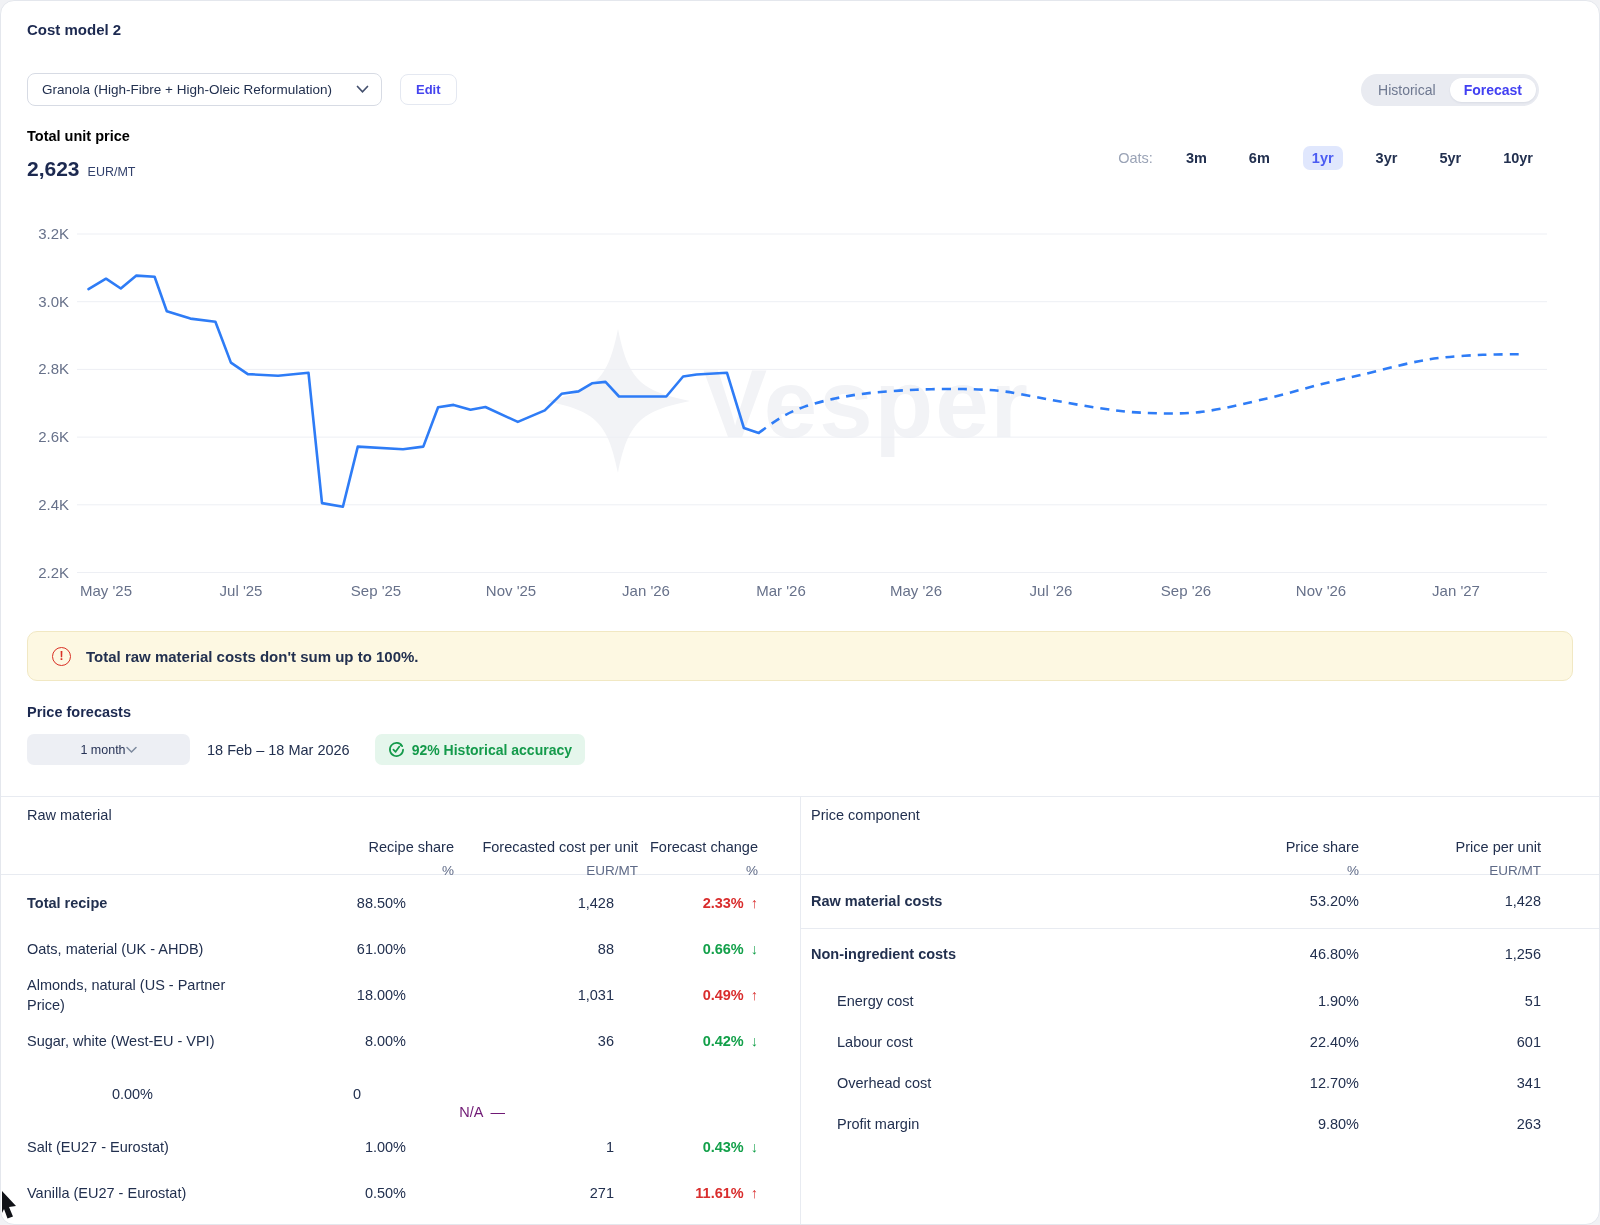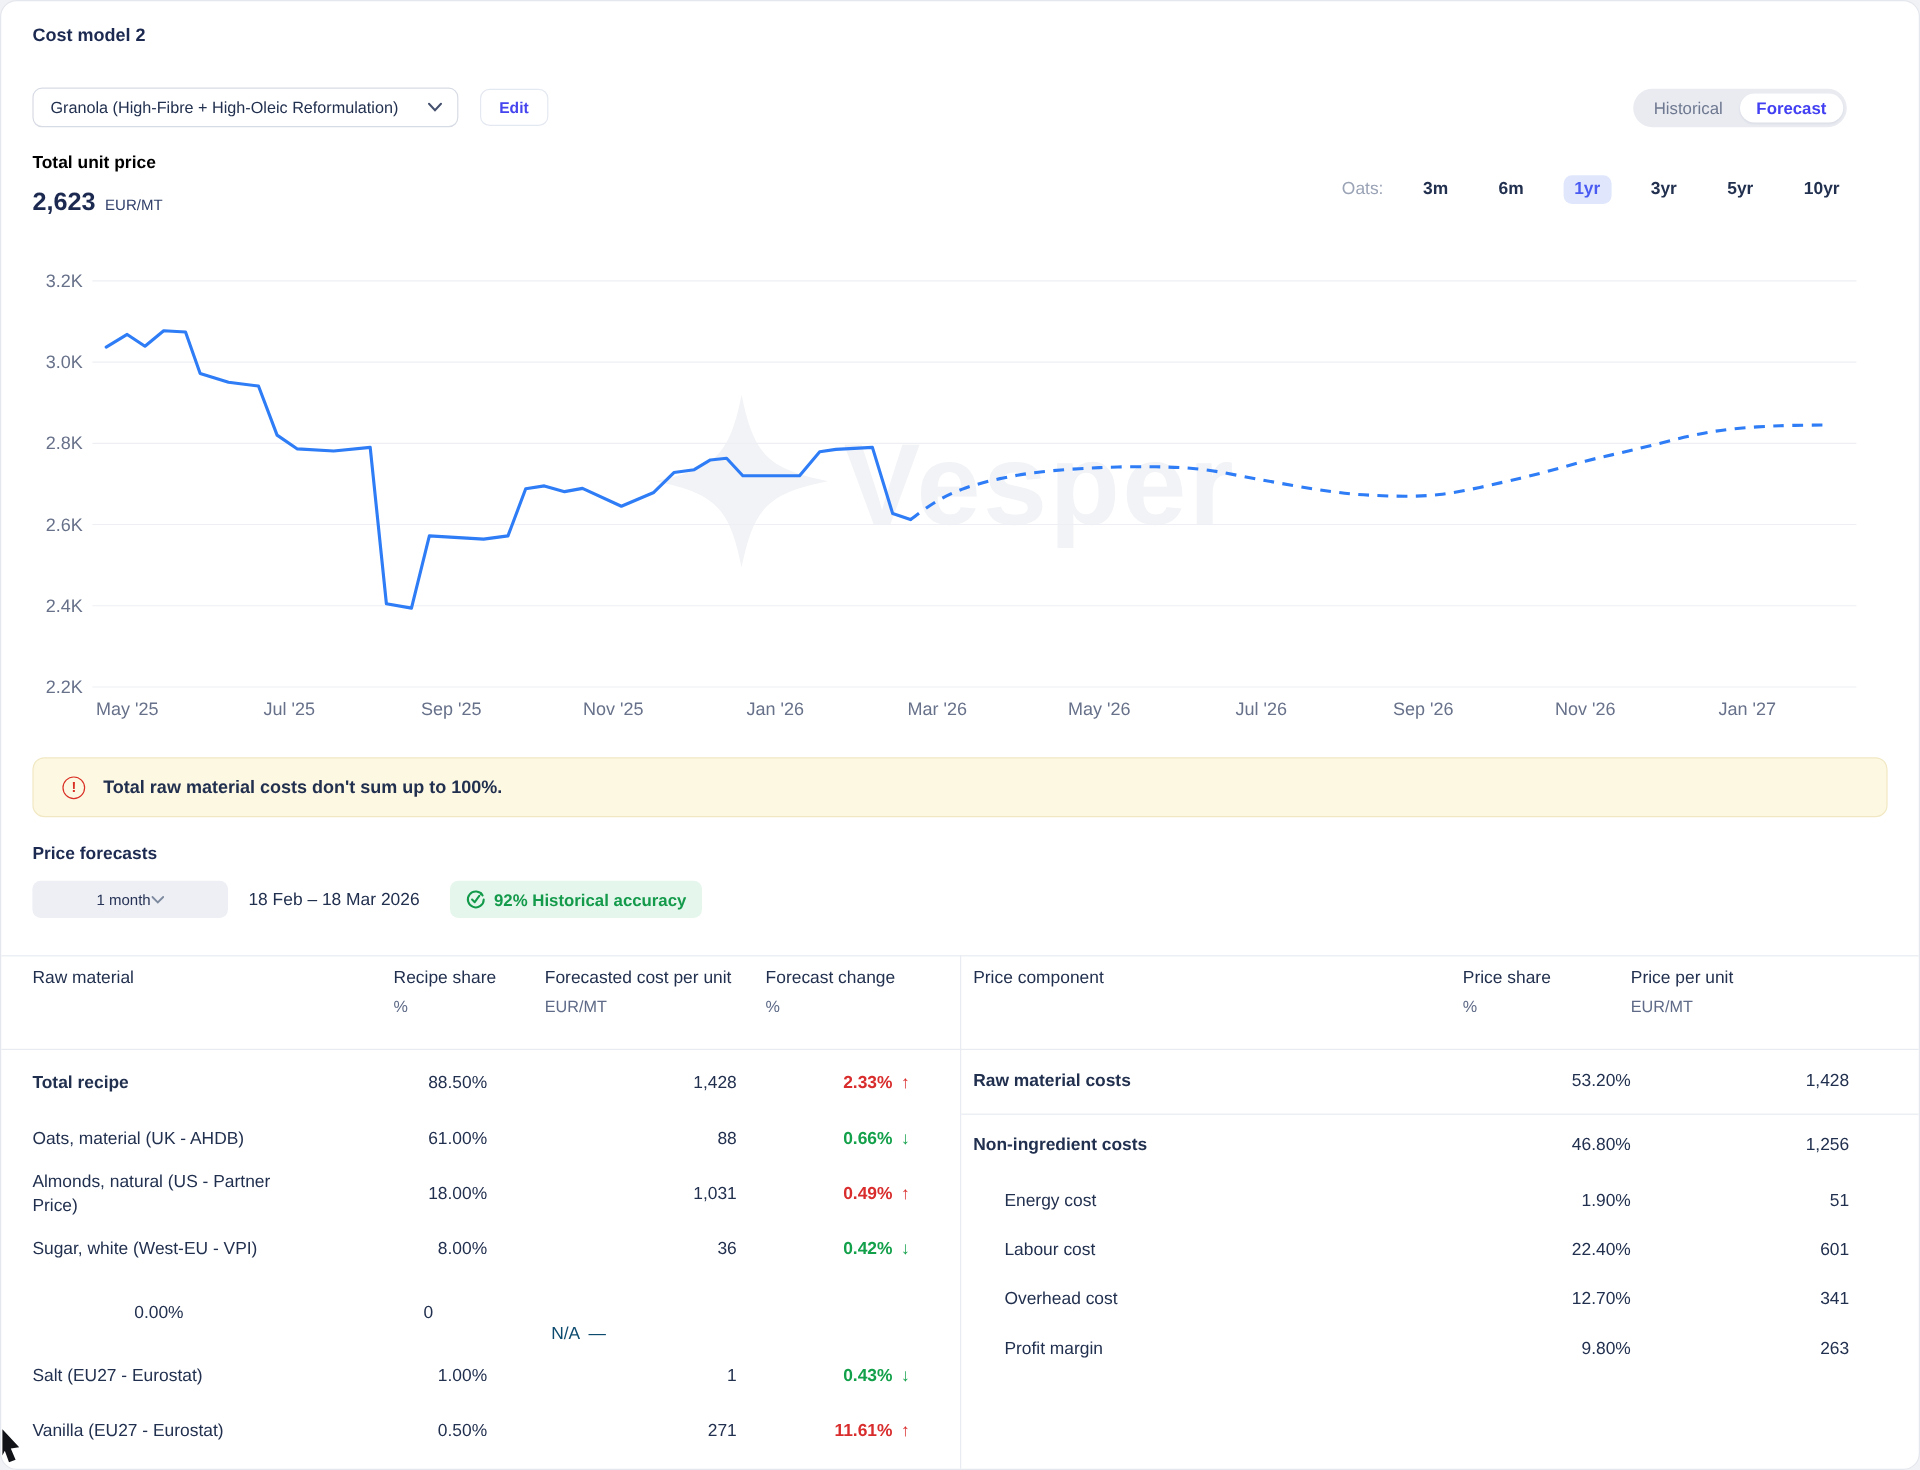--- a/index.html
+++ b/index.html
@@ -41,39 +41,39 @@
   .tables-top    { position:absolute; left:0; right:0; top:795px; border-top:1px solid #e8ebf1; }
   .tables-hline  { position:absolute; left:0; right:0; top:873px; border-top:1px solid #e8ebf1; }
   .tables-vline  { position:absolute; left:799px; top:795px; bottom:0; width:1px; background:#e8ebf1; }
   .r-divider     { position:absolute; left:800px; right:0; top:927px; border-top:1px solid #e8ebf1; }
 
   .lhead { position:absolute; left:26px; width:731px; top:795px; height:78px; display:flex; padding-top:12px; }
   .rhead { position:absolute; left:810px; width:730px; top:795px; height:78px; display:flex; padding-top:12px; }
   .hc { font-size:14.5px; font-weight:500; color:#22304f; line-height:1; }
   .hc .unit { display:block; margin-top:9px; font-size:13.5px; font-weight:400; color:#5e6a87; }
   .hc.grow { flex:1; }
-  .hc.num { text-align:left; }
+  .hc.num { text-align:right;margin-top:32px; }
   .w-share { width:126px; } .w-cost { width:184px; } .w-chg { width:120px; }
   .w-pshare { width:140px; } .w-punit { width:182px; }
 
   .lrows { position:absolute; left:26px; width:731px; top:879px; }
   .rrows { position:absolute; left:810px; width:730px; top:873px; }
   .lrow { display:flex; align-items:center; min-height:46px;gap:24px; }
   .lrow.tall { min-height:60px; }
   .rrow { display:flex; align-items:center; }
   .c { font-size:14.5px; color:#22304f; }
   .mat { flex:1; padding-right:24px; line-height:1.4; }
   .b { font-weight:700; }
   .sb { font-weight:600; }
   .num { text-align:right; }
   .comp { flex:1; padding-right:24px; }
   .comp.ind { padding-left:26px; }
   .chg-up { color:#d92d2d; font-weight:700; }
   .chg-down { color:#13a04a; font-weight:700; }
-  .chg-none { color:#0c4a6e; font-weight:400;margin-top:36px; }
+  .chg-none { color:#701a75; font-weight:400;margin-top:36px; }
   .arrow { margin-left:7px; font-weight:400; }
   .chg-up .arrow,.chg-down .arrow { font-weight:700; }
 
   #cursor { position:absolute; left:0; top:1186px; width:22px; height:38px; }
 </style>
 </head>
 <body>
 
 <div class="card">
 

